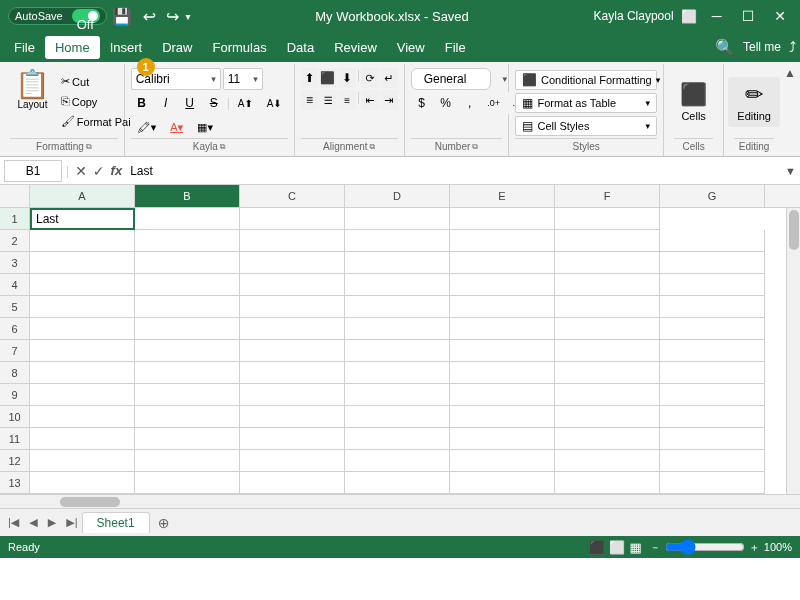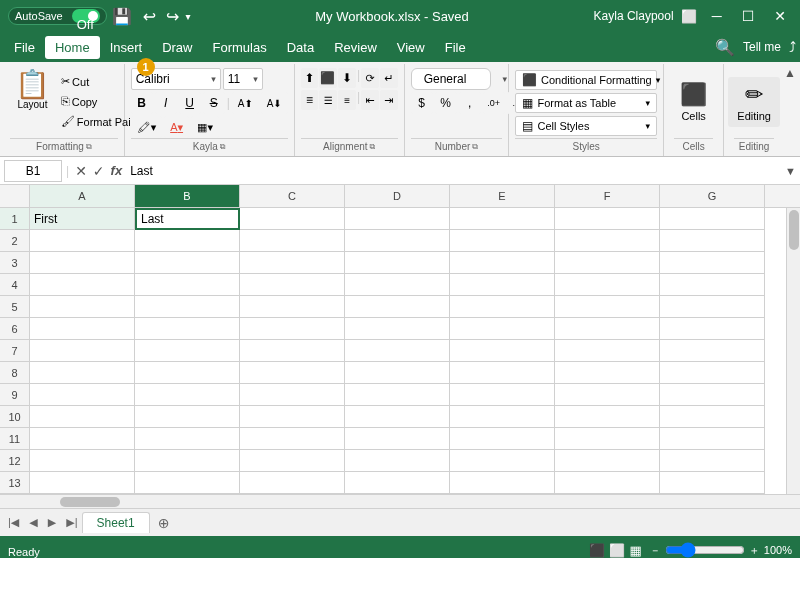--- a/index.html
+++ b/index.html
@@ -168,21 +168,21 @@
     }
     .sheet-tab:not(.active) { background: #e8e8e8; color: #444; }
     .add-sheet-btn {
       padding: 3px 8px; cursor: pointer; font-size: 14px; color: #666;
       background: none; border: none;
     }
 
     
     .status-bar {
       height: 22px; background: #217346; color: white;
-      display: flex; align-items: flex-end; justify-content: space-between;
+      display: flex; align-items: center; justify-content: space-between;
       padding: 0 8px; font-size: 11px;
     }
     .status-right { display: flex; align-items: center; gap: 8px; }
     .zoom-control { display: flex; align-items: center; gap: 4px; }
     .view-icons { display: flex; gap: 4px; }
 
     
     .tour-badge {
       background: #e8a000;
       color: white;
@@ -451,21 +451,20 @@
       <div class="row-header">9</div>
       <div class="row-header">10</div>
       <div class="row-header">11</div>
       <div class="row-header">12</div>
       <div class="row-header">13</div>
     </div>
 
     <div style="flex:1;display:flex;flex-direction:column;overflow:hidden;position:relative;">
 
       <div class="grid-row">
-        <div class="grid-cell highlight" style="width:105px;">First</div>
         <div class="grid-cell selected" style="width:105px;">Last</div>
         <div class="grid-cell" style="width:105px;"></div>
         <div class="grid-cell" style="width:105px;"></div>
         <div class="grid-cell" style="width:105px;"></div>
         <div class="grid-cell" style="width:105px;"></div>
         <div class="grid-cell" style="width:105px;"></div>
       </div>
 
       <div class="grid-row">
         <div class="grid-cell" style="width:105px;"></div>

